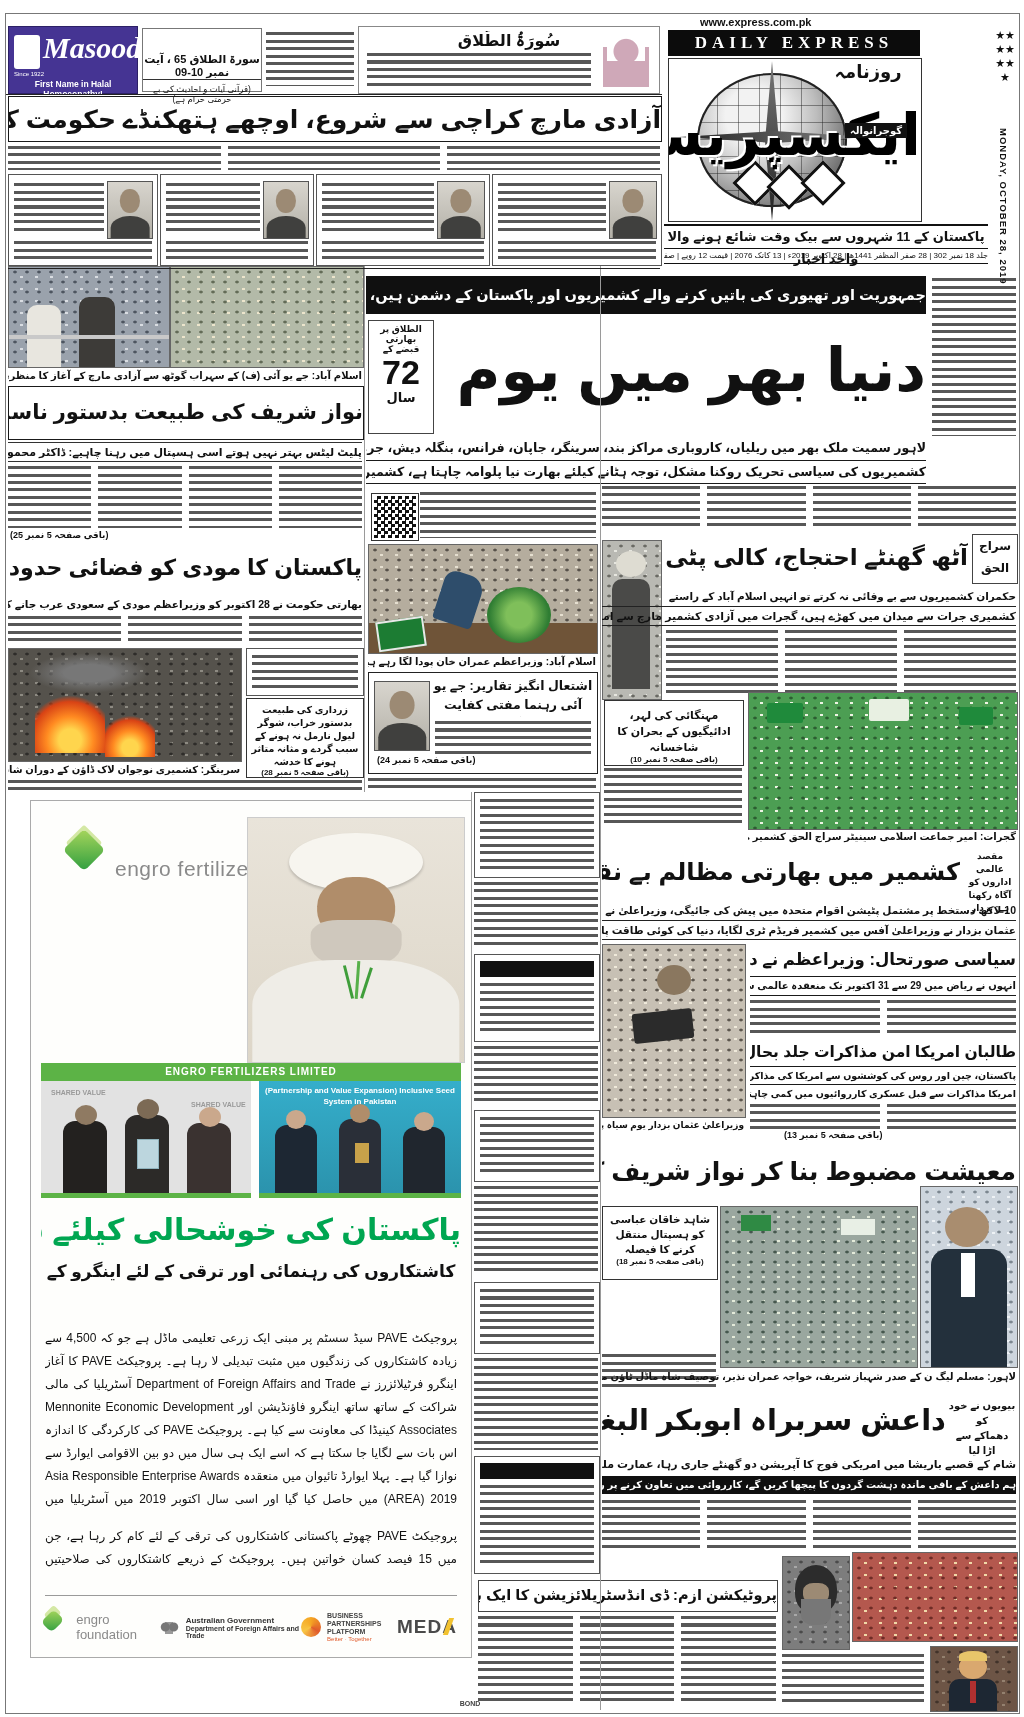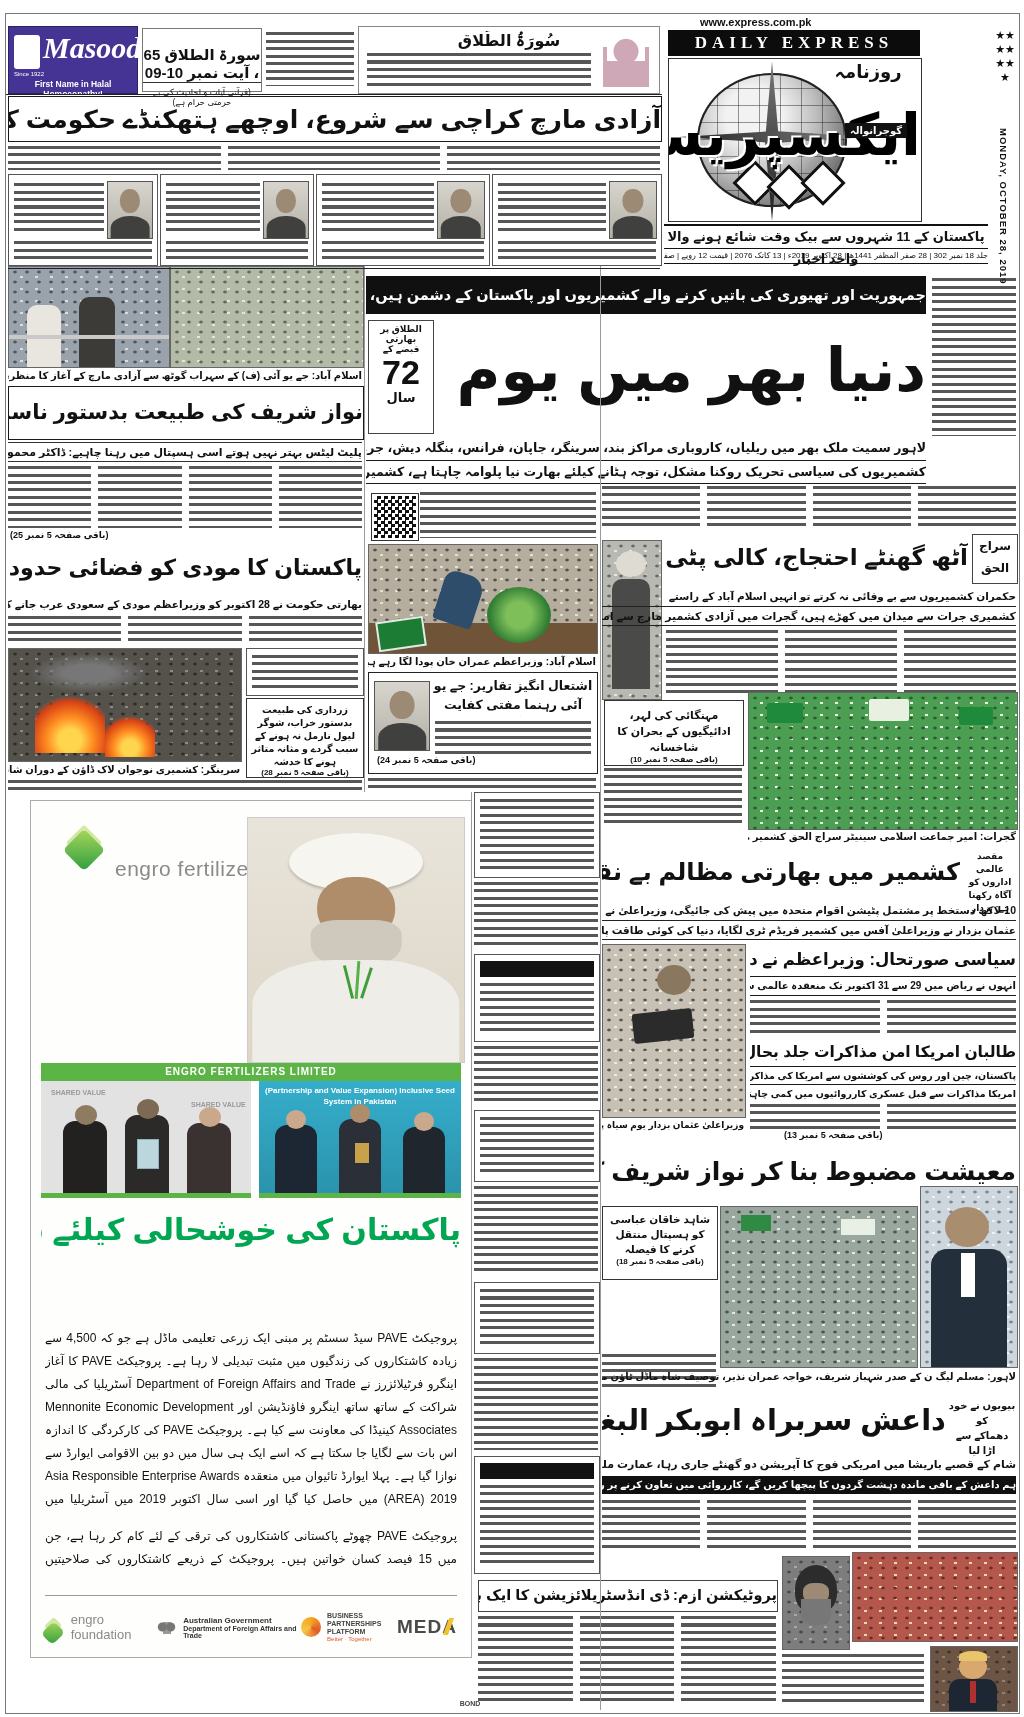--- a/index.html
+++ b/index.html
@@ -44,21 +44,21 @@
 <div id="page">
 
   <div class="abs" style="left:8px;top:26px;width:128px;height:66px;background:#453493;border:1px solid #2c2066;color:#fff">
     <div class="abs" style="left:5px;top:8px;width:26px;height:34px;background:#fff;border-radius:3px"></div>
     <div class="abs" style="left:34px;top:4px;width:92px;font-family:'Liberation Serif',serif;font-style:italic;font-weight:bold;font-size:30px;text-align:left">Masood</div>
     <div class="abs" style="left:5px;top:44px;font-size:6px">Since 1922</div>
     <div class="abs" style="left:2px;top:52px;width:124px;font-size:8.5px;font-weight:bold;text-align:center">First Name in Halal Homoeopathy!</div>
   </div>
 
   <div class="abs b rtl ctr" style="left:142px;top:28px;width:118px;height:62px;border-color:#777">
-    <div style="font-size:15px;font-weight:bold;margin-top:17px;border-bottom:1px solid #333;display:inline-block">سورۃ الطلاق 65 ، آیت نمبر 10-09</div>
+    <div style="font-size:11px;font-weight:bold;margin-top:24px;border-bottom:1px solid #333;display:inline-block">سورۃ الطلاق 65 ، آیت نمبر 10-09</div>
     <div style="font-size:8.5px;margin-top:4px">(قرآنی آیات و احادیث کی بے حرمتی حرام ہے)</div>
   </div>
 
   <div class="abs" style="left:266px;top:32px;width:88px;height:54px">
     <div class="gk" style="height:54px"></div>
   </div>
 
   <div class="abs b" style="left:358px;top:26px;width:300px;height:66px;border-color:#888">
     <div class="abs" style="right:6px;top:6px;width:54px;height:54px;background:
            radial-gradient(circle at 50% 34%, #cfa8b8 0 12px, transparent 13px),
@@ -391,28 +391,29 @@
       <div style="position:absolute;left:16px;bottom:0;width:42px;height:68px;background:#1d2733;border-radius:12px 12px 0 0"></div>
       <div style="position:absolute;left:27px;bottom:64px;width:20px;height:19px;background:#caa88c;border-radius:50%"></div>
       <div style="position:absolute;left:80px;bottom:0;width:42px;height:74px;background:#2a2f38;border-radius:12px 12px 0 0"></div>
       <div style="position:absolute;left:91px;bottom:70px;width:20px;height:19px;background:#b08d6a;border-radius:50%"></div>
       <div style="position:absolute;left:144px;bottom:0;width:42px;height:66px;background:#20262e;border-radius:12px 12px 0 0"></div>
       <div style="position:absolute;left:155px;bottom:62px;width:20px;height:19px;background:#caa88c;border-radius:50%"></div>
       <div style="position:absolute;left:96px;bottom:30px;width:14px;height:20px;background:#c8a24a"></div>
     </div>
 
     <div class="hu" style="left:10px;top:408px;width:420px;height:44px;font-size:30px;line-height:42px;color:#00a651;white-space:nowrap">پاکستان کی خوشحالی کیلئے ہم قدم</div>
+    <div class="hu" style="left:10px;top:458px;width:420px;height:26px;font-size:17px;line-height:26px;white-space:nowrap">کاشتکاروں کی رہنمائی اور ترقی کے لئے اینگرو کے</div>
 
     <div class="abs rtl" style="left:14px;top:526px;width:412px;height:186px;font-size:12px;line-height:23px;text-align:justify;overflow:hidden">پروجیکٹ PAVE سیڈ سسٹم پر مبنی ایک زرعی تعلیمی ماڈل ہے جو کہ 4,500 سے زیادہ کاشتکاروں کی زندگیوں میں مثبت تبدیلی لا رہا ہے۔ پروجیکٹ PAVE کا آغاز اینگرو فرٹیلائزرز نے Department of Foreign Affairs and Trade آسٹریلیا کی مالی شراکت کے ساتھ ساتھ اینگرو فاؤنڈیشن اور Mennonite Economic Development Associates کینیڈا کی معاونت سے کیا ہے۔ پروجیکٹ PAVE کی کارکردگی کا اندازہ اس بات سے لگایا جا سکتا ہے کہ اسے ایک ہی سال میں دو بین الاقوامی ایوارڈ سے نوازا گیا ہے۔ پہلا ایوارڈ تائیوان میں منعقدہ Asia Responsible Enterprise Awards (AREA) 2019 میں حاصل کیا گیا اور اسی سال اکتوبر 2019 میں آسٹریلیا میں منعقدہ Shared Value Awards 2019 میں دیا گیا۔</div>
     <div class="abs rtl" style="left:14px;top:724px;width:412px;height:52px;font-size:12px;line-height:23px;text-align:justify;overflow:hidden">پروجیکٹ PAVE چھوٹے پاکستانی کاشتکاروں کی ترقی کے لئے کام کر رہا ہے، جن میں 15 فیصد کسان خواتین ہیں۔ پروجیکٹ کے ذریعے کاشتکاروں کی صلاحیتیں بڑھاتے ہوئے انہیں روایتی کاشتکاری سے جدید طریقوں کی طرف لایا جا رہا ہے۔</div>
 
     <div class="hline" style="left:14px;top:794px;width:412px"></div>
 
     <div class="abs" style="left:14px;top:804px;width:412px;height:44px;display:flex;align-items:center;justify-content:space-between">
-      <div style="display:flex;align-items:flex-end;gap:10px">
+      <div style="display:flex;align-items:flex-start;gap:16px">
         <span class="dia" style="width:18px;height:18px"></span>
         <span style="font-size:13px;color:#8a8a8a">engro foundation</span>
       </div>
       <div style="display:flex;align-items:center;gap:6px">
         <span style="width:24px;height:20px;background:radial-gradient(circle at 30% 50%,#777 4px,transparent 5px),radial-gradient(circle at 70% 50%,#777 4px,transparent 5px),linear-gradient(#999,#999) 50% 60%/8px 12px no-repeat;display:inline-block"></span>
         <span>
           <div style="font-size:8px;font-weight:bold;color:#333">Australian Government</div>
           <div style="font-size:7px;font-weight:bold;color:#333">Department of Foreign Affairs and Trade</div>
         </span>
       </div>

